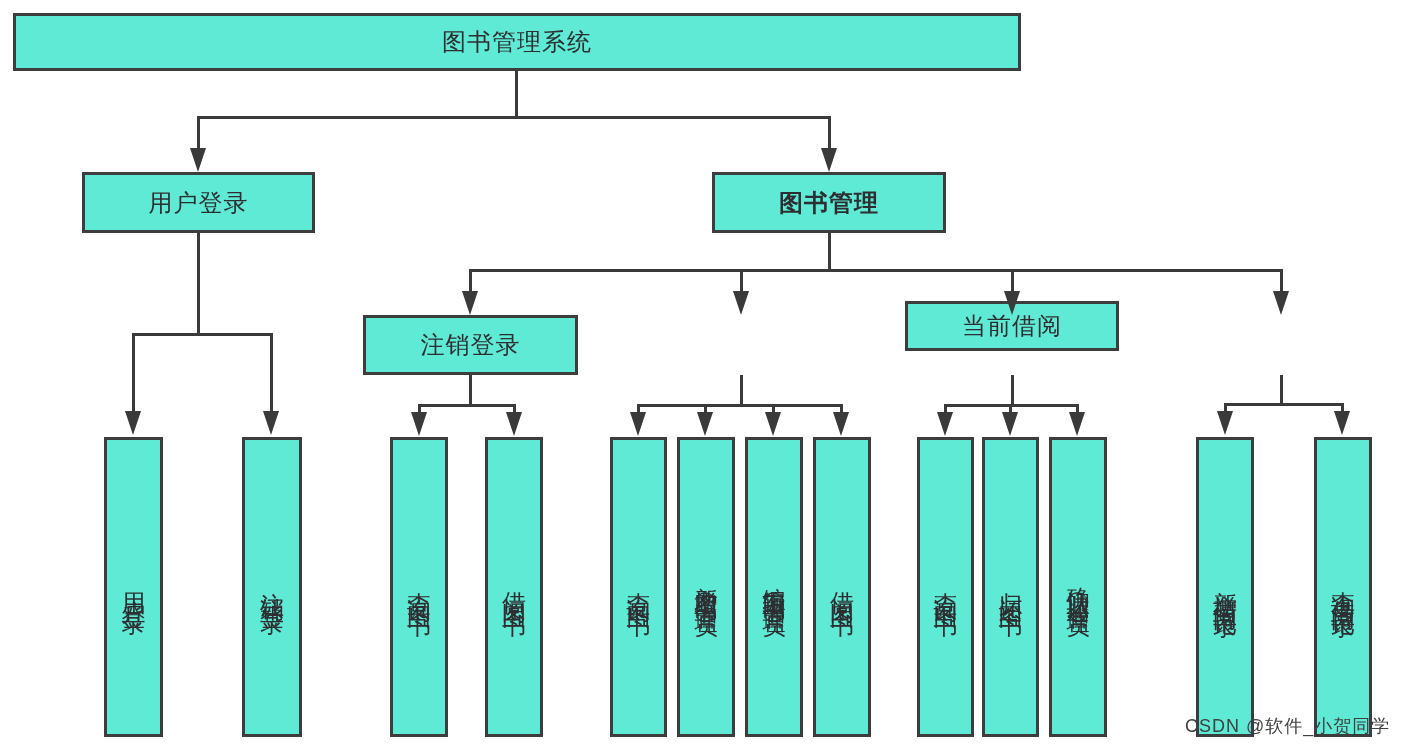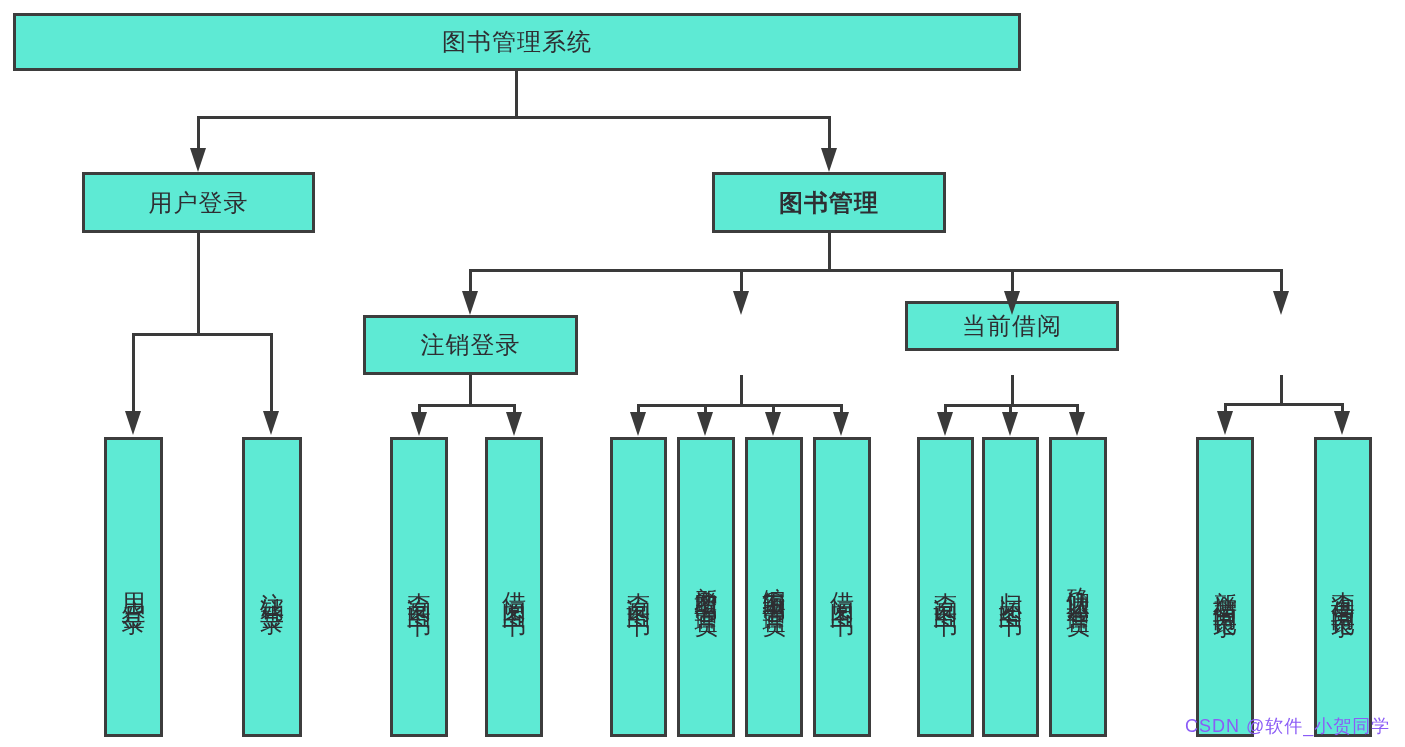--- a/index.html
+++ b/index.html
@@ -35,21 +35,21 @@
     position:absolute;
     width:0;height:0;
     border-left:8px solid transparent;
     border-right:8px solid transparent;
     border-top:24px solid #3a3a3a;
   }
   .watermark{
     position:absolute;
     left:1185px;top:714px;
     font-size:18px;
-    color:#8b5cf6;
+    color:#404040;
     letter-spacing:1px;
     white-space:nowrap;
   }
 </style>
 </head>
 <body>
 
 <div id="canvas">
 
   <div class="node" style="left:13px;top:13px;width:1008px;height:58px;">图书管理系统</div>

